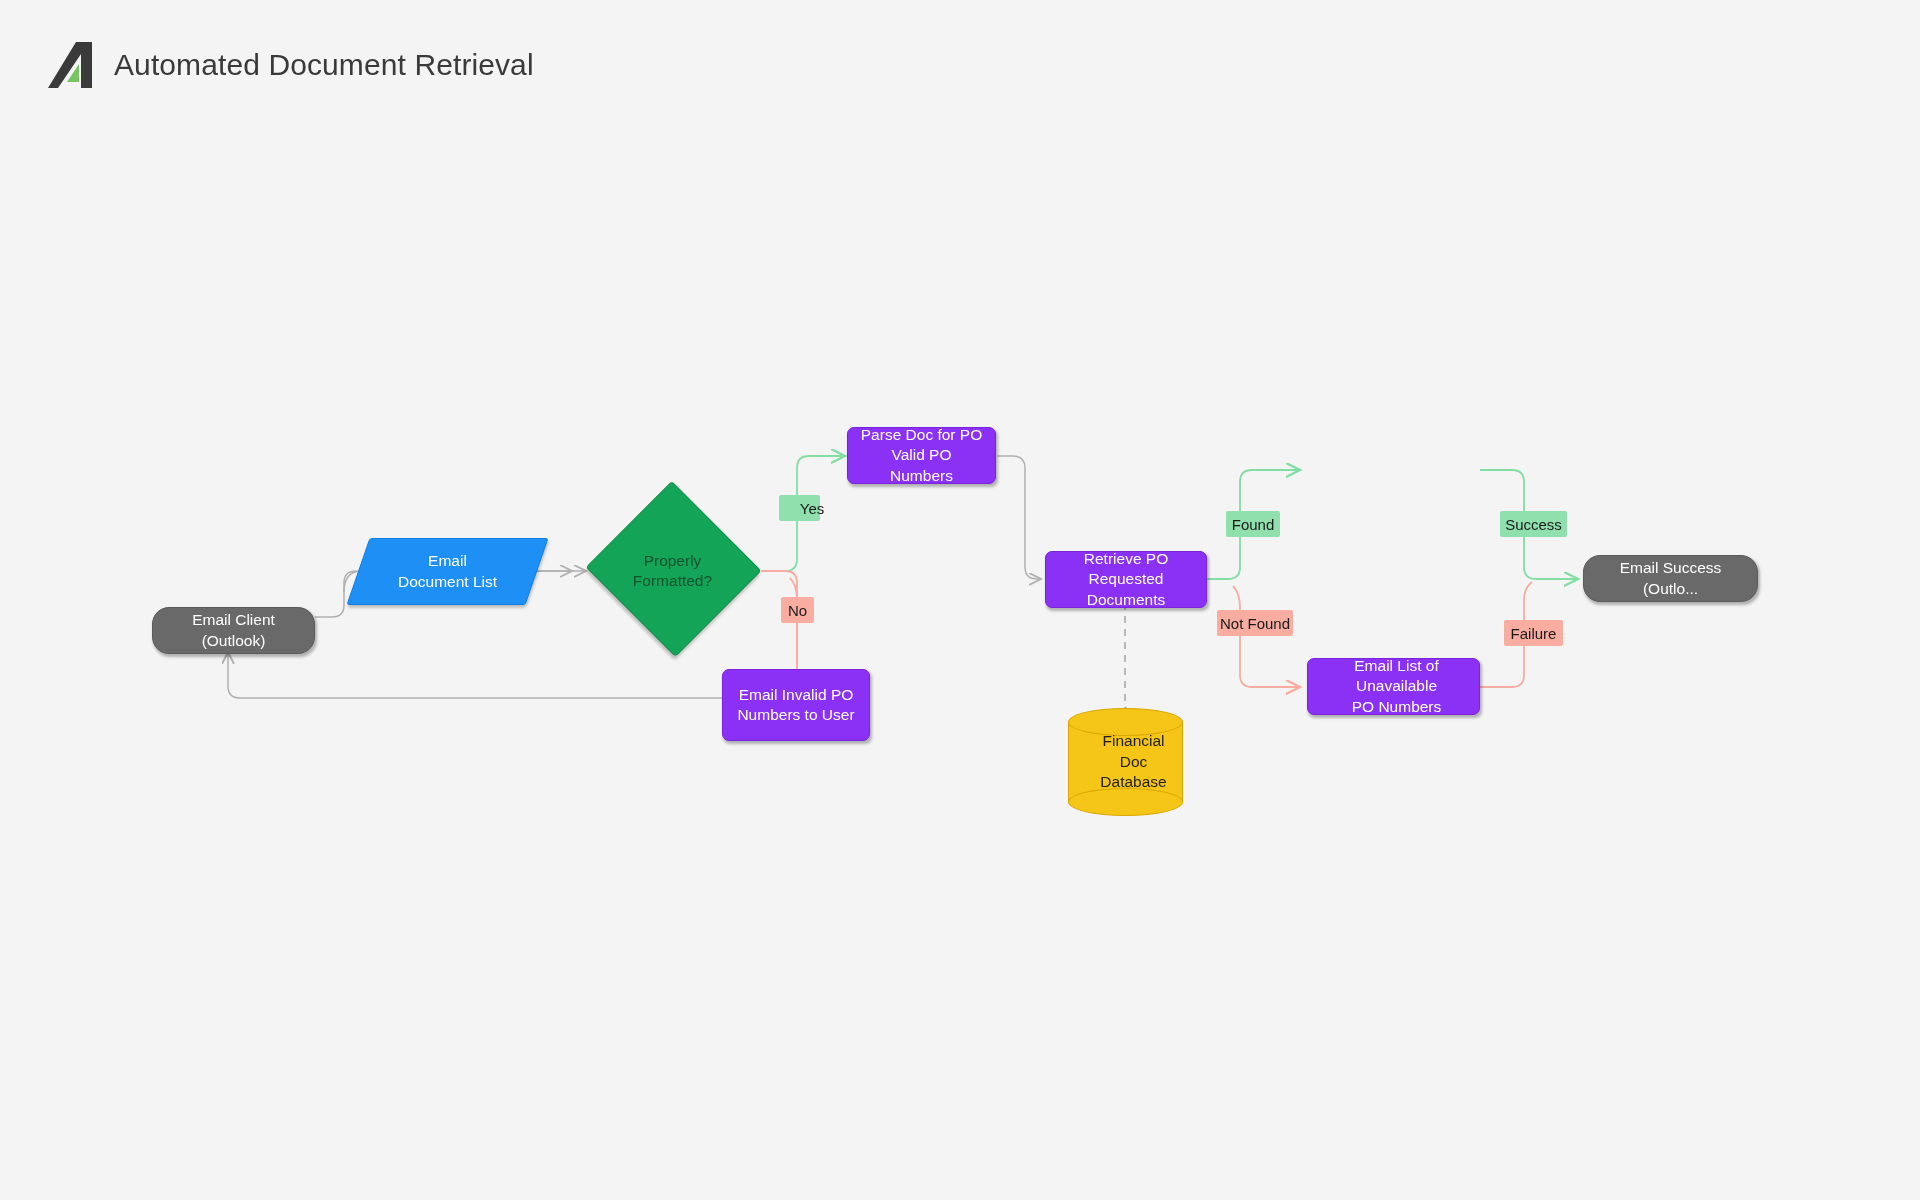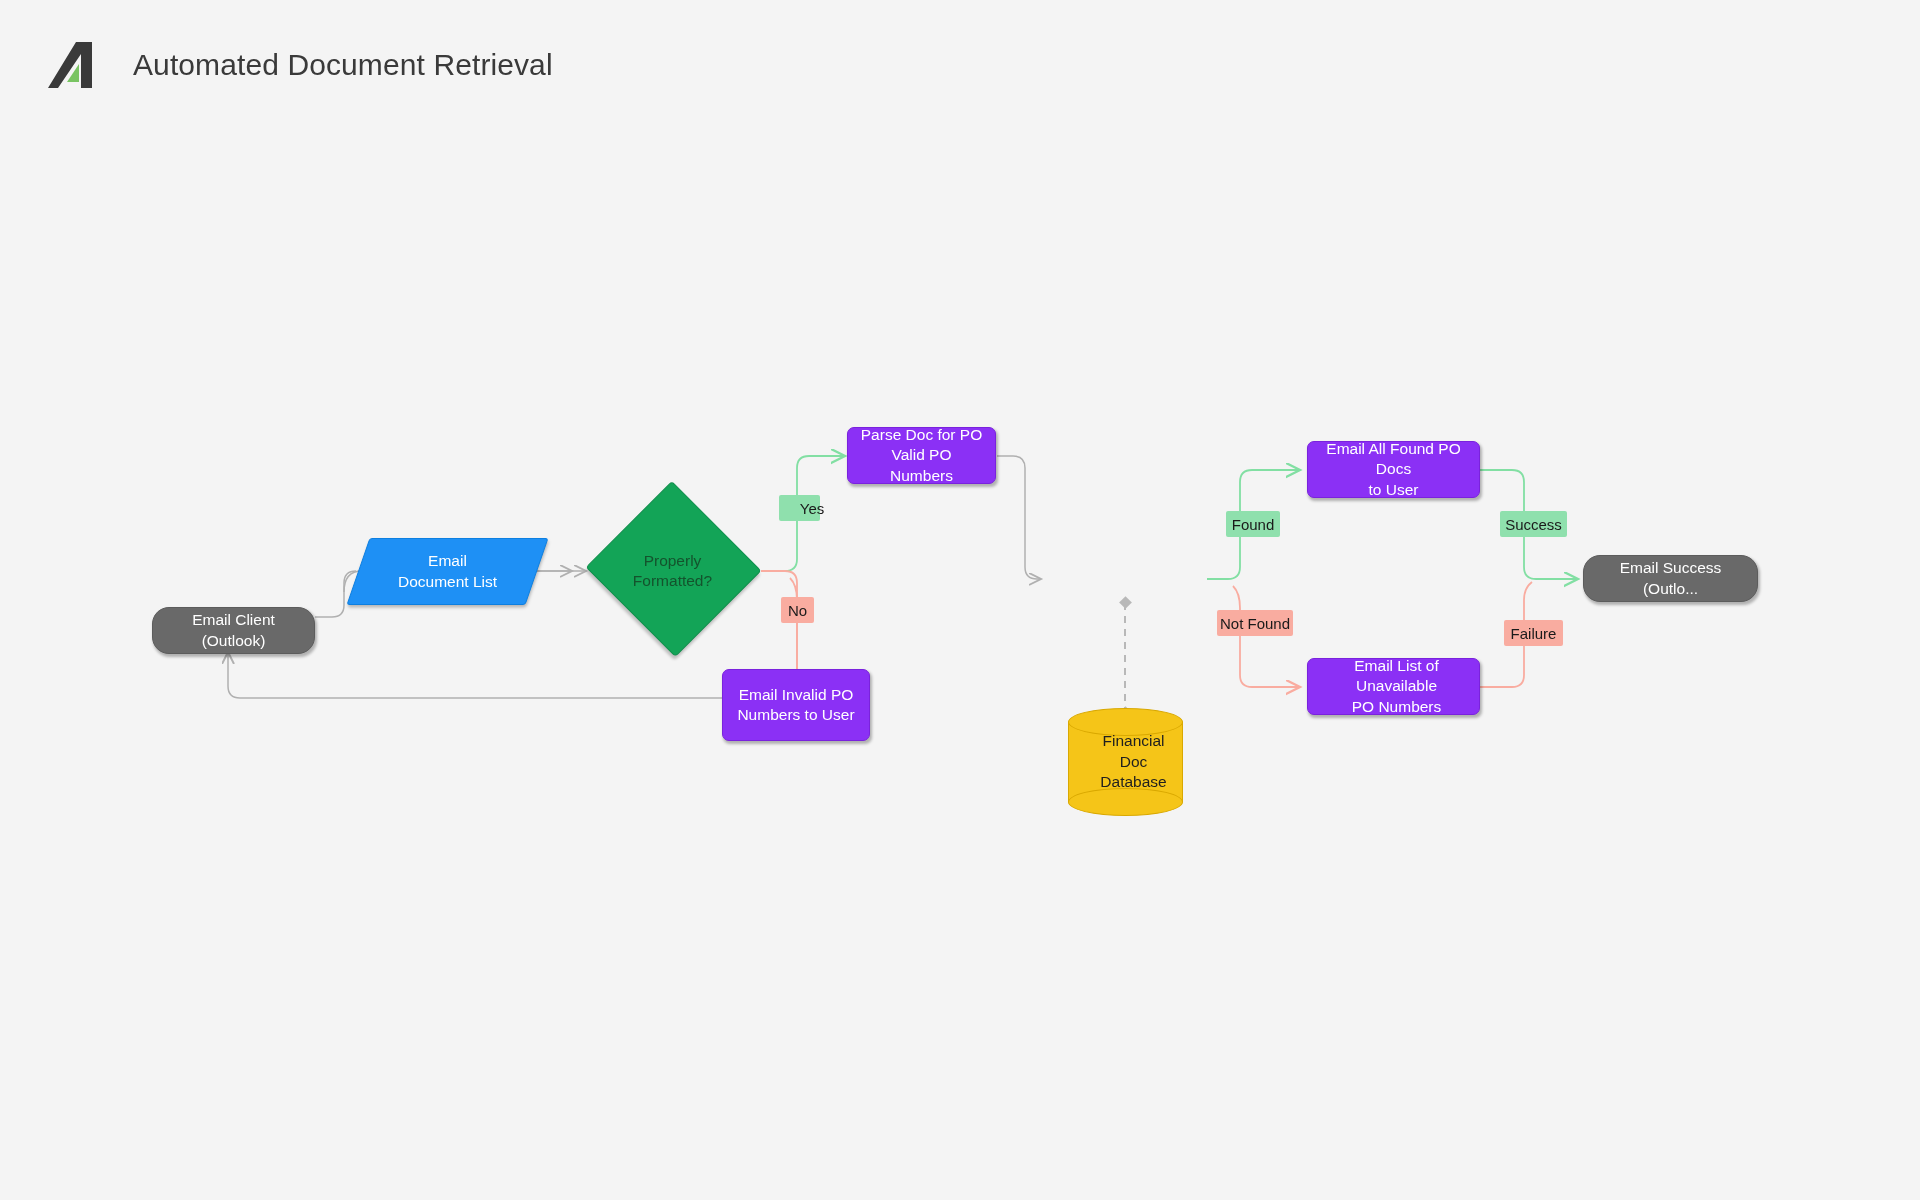--- a/index.html
+++ b/index.html
@@ -15,21 +15,21 @@
     position: relative;
   }
 
   
   #header {
     position: absolute;
     left: 48px;
     top: 40px;
     display: flex;
     align-items: center;
-    gap: 27px;
+    gap: 8px;
   }
   #logo-mark {
     width: 58px;
     height: 50px;
     flex: 0 0 auto;
   }
   #app-title {
     font-size: 30px;
     color: #3a3a3a;
     letter-spacing: 0.1px;
@@ -241,33 +241,33 @@
   <div class="node node-process" style="left:847px; top:427px; width:149px; height:57px;">
     <span class="label">Parse Doc for PO
 Valid PO Numbers</span>
   </div>
 
   <div class="node node-process" style="left:722px; top:669px; width:148px; height:72px;">
     <span class="label">Email Invalid PO
 Numbers to User</span>
   </div>
 
+  <div class="node node-process" style="left:1045px; top:551px; width:162px; height:57px;">
+    <span class="label">Retrieve PO Requested
+Documents</span>
+  </div>
 
   <div class="node node-db" style="left:1068px; top:708px; width:115px; height:108px;">
     <span class="db-body"></span>
     <span class="db-bottom"></span>
     <span class="db-top"></span>
     <span class="label">Financial Doc
 Database</span>
   </div>
 
-  <div class="node node-process" style="left:1307px; top:441px; width:173px; height:57px;">
-    <span class="label">Email All Found PO Docs
-to User</span>
-  </div>
 
   <div class="node node-process" style="left:1307px; top:658px; width:173px; height:57px;padding-left:6px;">
     <span class="label">Email List of Unavailable
 PO Numbers</span>
   </div>
 
   <div class="node node-terminal" style="left:1583px; top:555px; width:175px; height:47px;">
     <span class="label">Email Success (Outlo...</span>
   </div>
 

